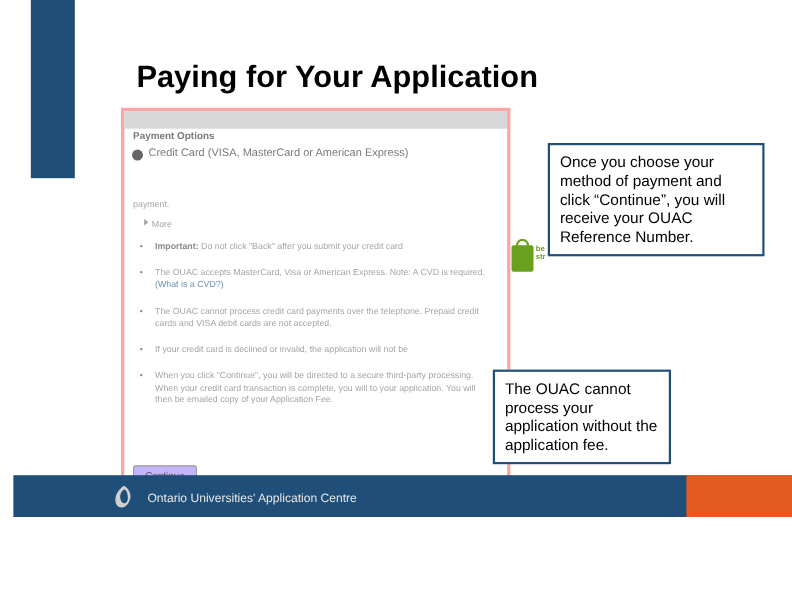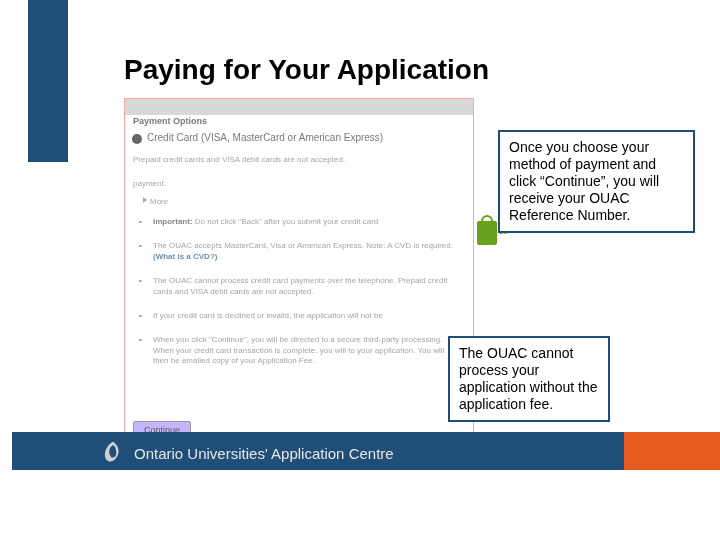--- a/index.html
+++ b/index.html
@@ -1,63 +1,62 @@
 <!DOCTYPE html>
 <html><head>
 <meta charset="utf-8">
 <style>
   html,body{margin:0;padding:0;width:720px;height:540px;font-family:Arial,Helvetica,sans-serif;background:#fff;color:#000;}
   .slide{position:relative;width:720px;height:496px;overflow:hidden;margin-left:12px;}
   .stripe-left{position:absolute;left:16px;top:0;width:40px;height:162px;background:#1f4e79;}
   .title{position:absolute;left:112px;top:54px;font-size:28px;font-weight:bold;}
-  .panel{position:absolute;left:112px;top:98px;width:348px;height:352px;border:1px solid #fca5a5;background:#fff;}
+  .panel{position:absolute;left:98px;top:98px;width:348px;height:352px;border:3px solid #fca5a5;background:#fff;}
   .panel-header{position:absolute;left:0;right:0;top:0;height:16px;background:#d8d8d8;}
   .panel-hdr-text{position:absolute;left:8px;top:17px;font-size:9px;color:#7a7a7a;font-weight:bold;}
   .radio{position:absolute;left:8px;top:36px;width:8px;height:8px;border-radius:50%;background:#666;box-shadow:0 0 0 1px #666;}
   .radio-label{position:absolute;left:22px;top:33px;font-size:10px;color:#7a7a7a;}
   .note1{position:absolute;left:8px;top:56px;font-size:8px;color:#a5a5a5;}
   .note2a{position:absolute;left:8px;top:69px;font-size:8px;color:#a5a5a5;}
   .note2a b{color:#888;}
   .note2b{position:absolute;left:8px;top:80px;font-size:8px;color:#a5a5a5;}
   .more{position:absolute;left:18px;top:98px;font-size:8px;color:#a5a5a5;}
   .more-tri{display:inline-block;width:0;height:0;border-top:3px solid transparent;border-bottom:3px solid transparent;border-left:4px solid #a5a5a5;margin-right:3px;vertical-align:1px;}
   ul.bul{position:absolute;left:10px;top:118px;margin:0;padding:0;list-style:none;width:325px;}
   ul.bul li{font-size:8px;color:#a5a5a5;margin-bottom:14px;position:relative;padding-left:18px;line-height:1.3;}
   ul.bul li::before{content:"•";position:absolute;left:4px;top:0;color:#888;}
   ul.bul li b{color:#888;}
-  .cvd-link{color:#6b8fb3;font-weight:bold;}
+  .cvd-link{color:#6b8fb3;}
   .cont-btn{position:absolute;left:8px;bottom:12px;border:1px solid #999;background:#c4b5fd;font-size:9px;color:#555;padding:3px 10px;border-radius:2px;cursor:pointer;}
   .seal{position:absolute;right:-24px;top:122px;}
   .seal-lock{width:20px;height:24px;background:#6aa11c;border-radius:2px;position:relative;}
   .seal-lock::before{content:"";position:absolute;left:4px;top:-6px;width:8px;height:8px;border:2px solid #6aa11c;border-bottom:none;border-radius:6px 6px 0 0;}
   .seal-txt{position:absolute;left:22px;top:0;font-size:7px;color:#6aa11c;font-weight:bold;line-height:1;}
   .callout{position:absolute;background:#fff;border:2px solid #1f4e79;padding:7px 9px;font-size:14px;line-height:1.22;}
   .callout1{left:486px;top:130px;width:175px;}
   .callout2{left:436px;top:336px;width:140px;}
   .footer-bar{position:absolute;left:0;right:0;bottom:26px;height:38px;background:#1f4e79;}
   .footer-orange{position:absolute;right:0;bottom:26px;width:108px;height:38px;background:#e55b1f;}
   .logo{position:absolute;left:88px;bottom:30px;display:flex;align-items:center;}
   .logo svg{width:26px;height:26px;}
-  .logo-text{color:#e6e6e6;font-size:15px;margin-left:8px;}
+  .logo-text{color:#e6e6e6;font-size:11px;margin-left:8px;}
 </style>
 </head>
 <body>
 
 <div class="slide">
   <div class="stripe-left"></div>
   <div class="title">Paying for Your Application</div>
 
   <div class="panel">
     <div class="panel-header"></div>
     <div class="panel-hdr-text">Payment Options</div>
 
     <div class="radio"></div>
     <div class="radio-label">Credit Card (VISA, MasterCard or American Express)</div>
 
-    <div class="note1">Prepaid credit cards and VISA debit cards are not accepted.</div>
     <div class="note2b">payment.</div>
     <div class="more"><span class="more-tri"></span><span>More</span></div>
 
     <ul class="bul">
       <li><b>Important:</b><span> Do not click "Back" after you submit your credit card</span></li>
       <li><span>The OUAC accepts MasterCard, Visa or American Express. Note: A CVD is required.</span><br><span class="cvd-link">(What is a CVD?)</span></li>
       <li>The OUAC cannot process credit card payments over the telephone. Prepaid credit cards and VISA debit cards are not accepted.</li>
       <li>If your credit card is declined or invalid, the application will not be</li>
       <li>When you click "Continue", you will be directed to a secure third-party processing. When your credit card transaction is complete, you will to your application. You will then be emailed copy of your Application Fee.</li>
     </ul>

